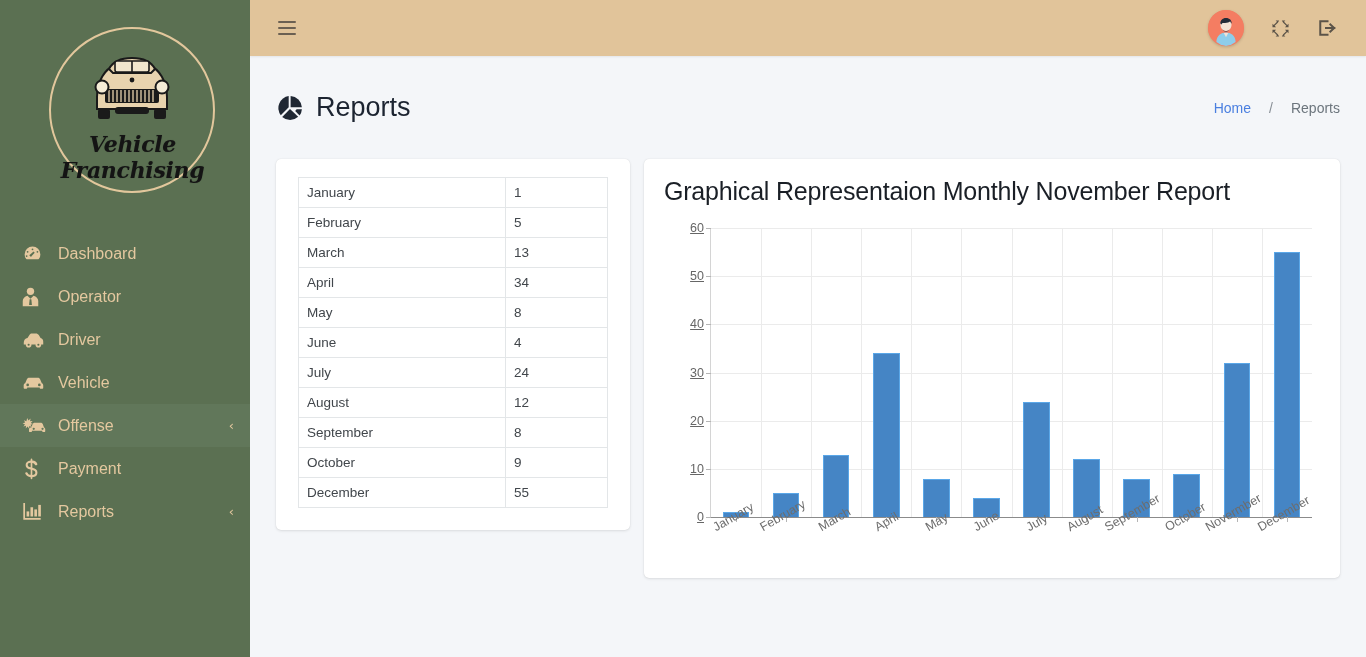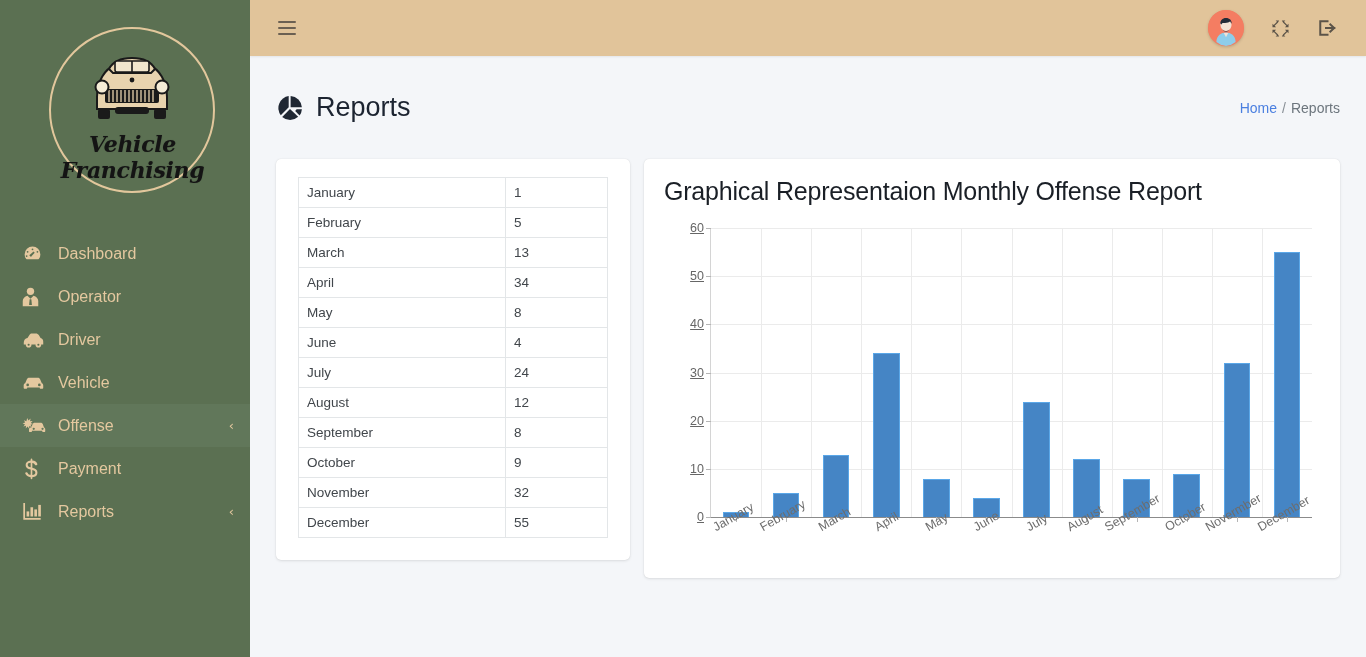--- a/index.html
+++ b/index.html
@@ -89,21 +89,21 @@
     display: flex; align-items: center;
     padding: 18px 26px 6px 26px;
   }
   .page-title {
     display: flex; align-items: center; gap: 12px;
     font-size: 27px; color: #1c2431; font-weight: normal;
   }
   .pie-icon { color: #1f2733; display: block; }
   .breadcrumb {
     margin-left: auto; font-size: 14px; color: #6c757d;
-    display: flex; align-items: center; gap: 5px;
+    display: flex; align-items: center; gap: 18px;
   }
   .breadcrumb a { color: #4a7fe0; text-decoration: none; cursor: pointer; }
   .breadcrumb .sep { color: #888f96; }
 
   .content {
     display: flex; gap: 14px; padding: 12px 26px 0 26px; align-items: flex-start;
   }
   .card {
     background: #fff; border-radius: 5px;
     box-shadow: 0 0 1px rgba(0,0,0,.12), 0 1px 3px rgba(0,0,0,.10);
@@ -371,33 +371,29 @@
               </tr>
               <tr>
                 <td class="month">September</td>
                 <td>8</td>
               </tr>
               <tr>
                 <td class="month">October</td>
                 <td>9</td>
               </tr>
               <tr>
-                <td class="month">November</td>
-                <td>32</td>
-              </tr>
-              <tr>
                 <td class="month">December</td>
                 <td>55</td>
               </tr>
             </tbody>
         </table>
       </section>
 
       <section class="card card-chart">
-        <h2 class="card-title chart">Graphical Representaion Monthly Offense Report</h2>
+        <h2 class="card-title chart">Graphical Representaion Monthly November Report</h2>
         <div class="chart-area">
           <div class="plot" id="plot">
             <div id="gridlines">
                 <div class="gridline" style="top: 100%; background: transparent;"></div>
                 <div class="ytick" style="top: 100%;">0</div>
                 <div class="ytick-mark" style="top: 100%;"></div>
                 <div class="gridline" style="top: 83.3333%;"></div>
                 <div class="ytick" style="top: 83.3333%;">10</div>
                 <div class="ytick-mark" style="top: 83.3333%;"></div>
                 <div class="gridline" style="top: 66.6667%;"></div>

